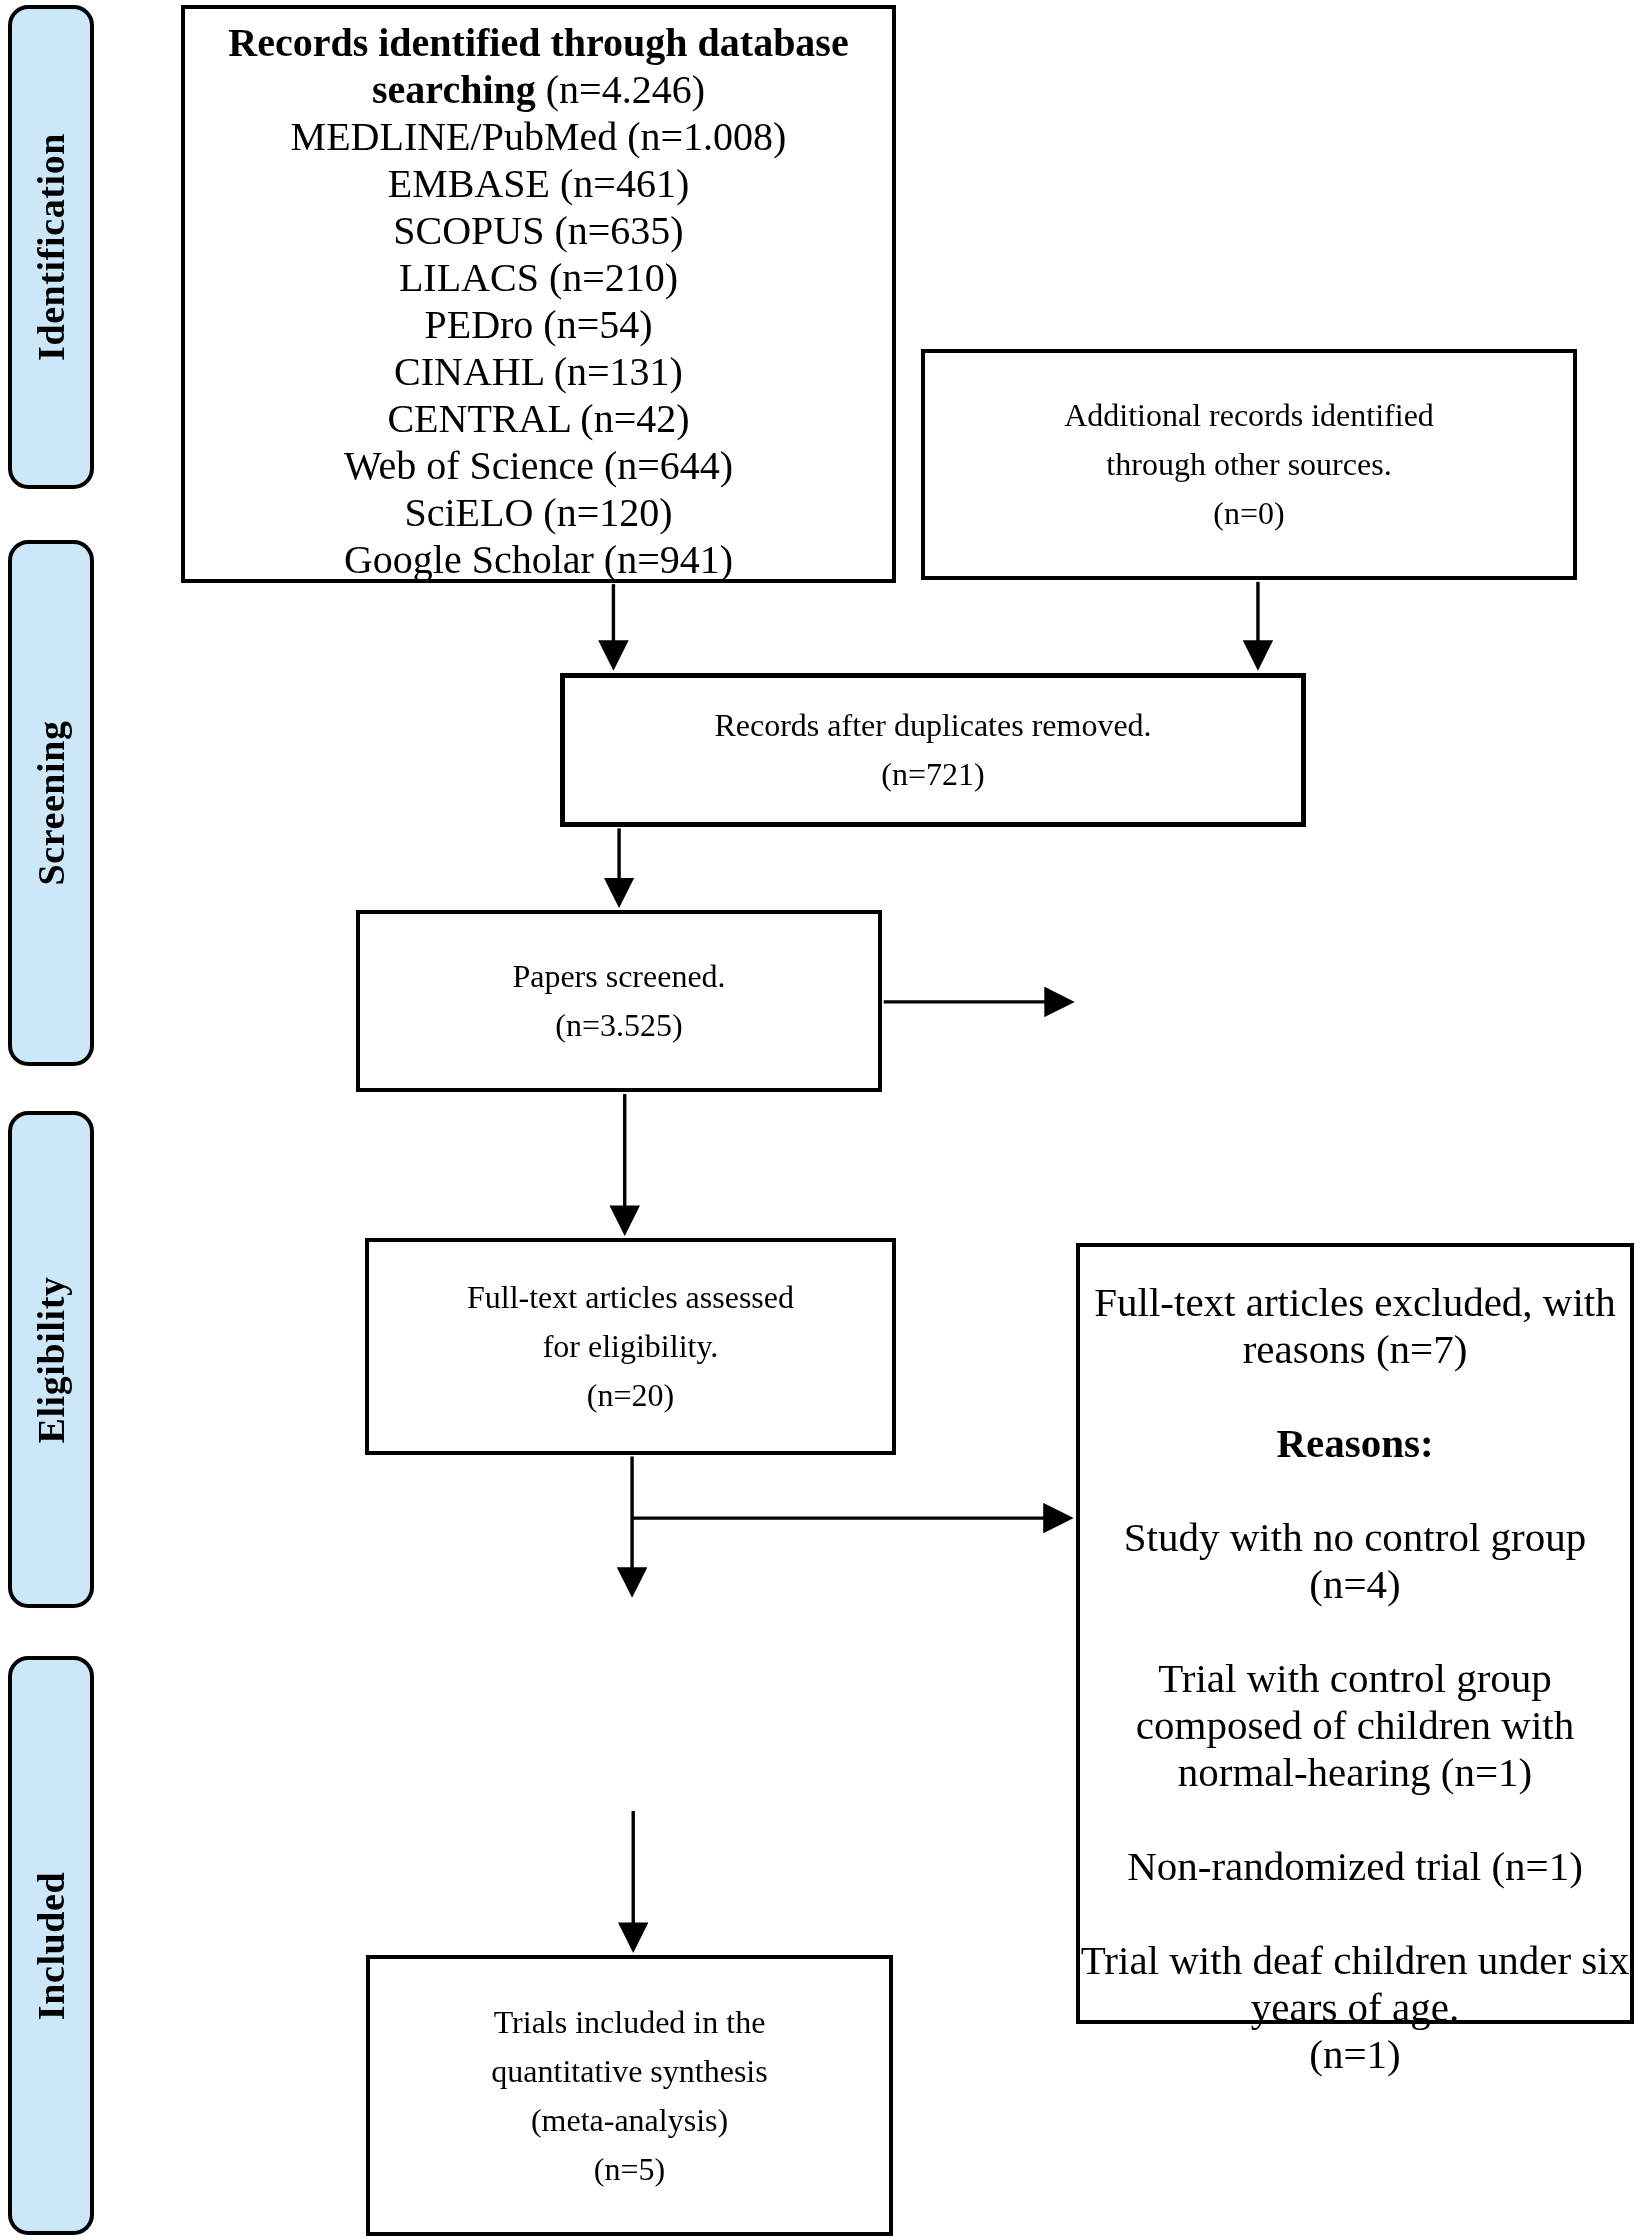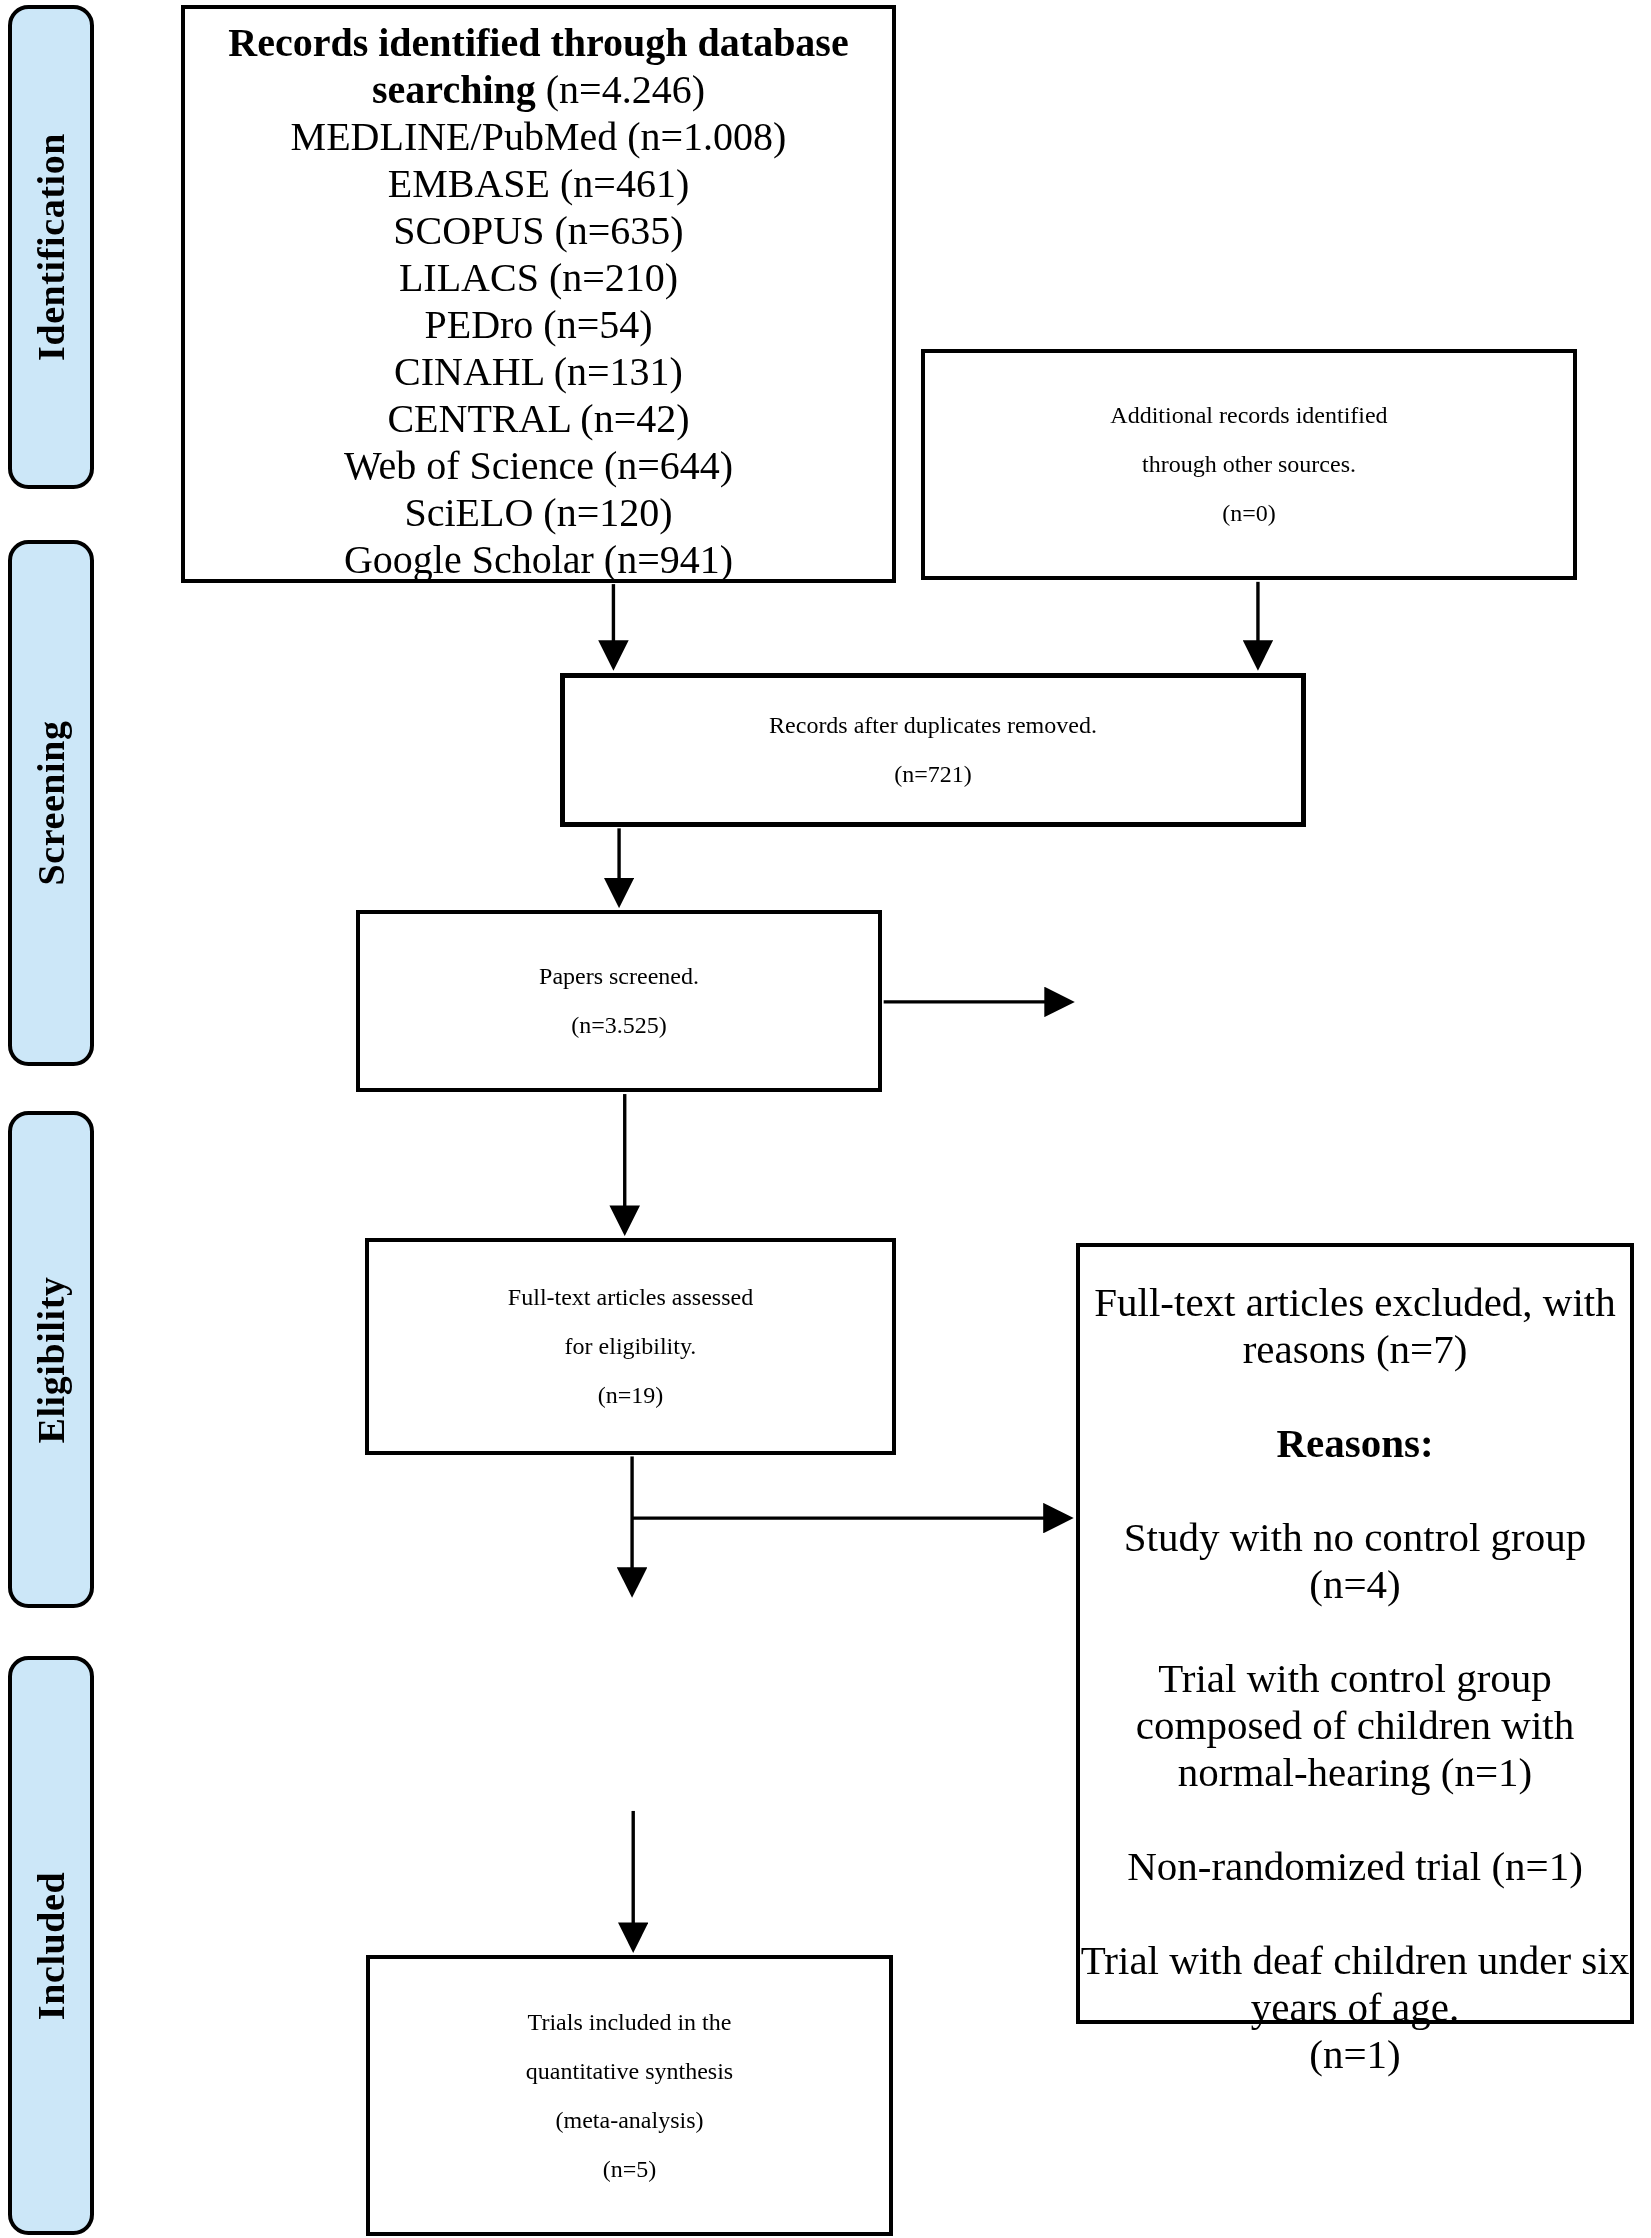--- a/index.html
+++ b/index.html
@@ -36,21 +36,21 @@
   .fbox{
     position:absolute;
     border:4.5px solid #000;
     background:#fff;
     box-sizing:border-box;
     display:flex;
     flex-direction:column;
     align-items:center;
     justify-content:center;
     text-align:center;
-    font-size:24px;
+    font-size:32px;
     line-height:49px;
   }
   .fbox .txt{white-space:pre-line;}
   #box-records{justify-content:flex-start;padding:10.2px 17px 0 17px;line-height:47px;font-size:40px;}
   #box-records .title b{font-weight:bold;}
   #box-fulltext-excluded{justify-content:flex-start;padding-top:32px;line-height:47px;font-size:41px;}
   #box-fulltext-excluded .reasons-label{font-weight:bold;margin:47px 0;}
   
   #connectors{position:absolute;left:0;top:0;width:1652px;height:2239px;}
 </style>
@@ -117,21 +117,21 @@
 
   <div class="fbox" style="left:356px;top:910px;width:526px;height:182px;">
     <div class="txt">Papers screened.
 (n=3.525)</div>
   </div>
 
 
   <div class="fbox" style="left:365px;top:1238px;width:531px;height:217px;">
     <div class="txt">Full-text articles assessed
 for eligibility.
-(n=19)</div>
+(n=20)</div>
   </div>
 
   <div class="fbox" id="box-fulltext-excluded" style="left:1076px;top:1243px;width:558px;height:781px;">
     <div class="txt">Full-text articles excluded, with
 reasons (n=7)</div>
     <div class="reasons-label">Reasons:</div>
     <div class="txt">Study with no control group
 (n=4)
 
 Trial with control group

